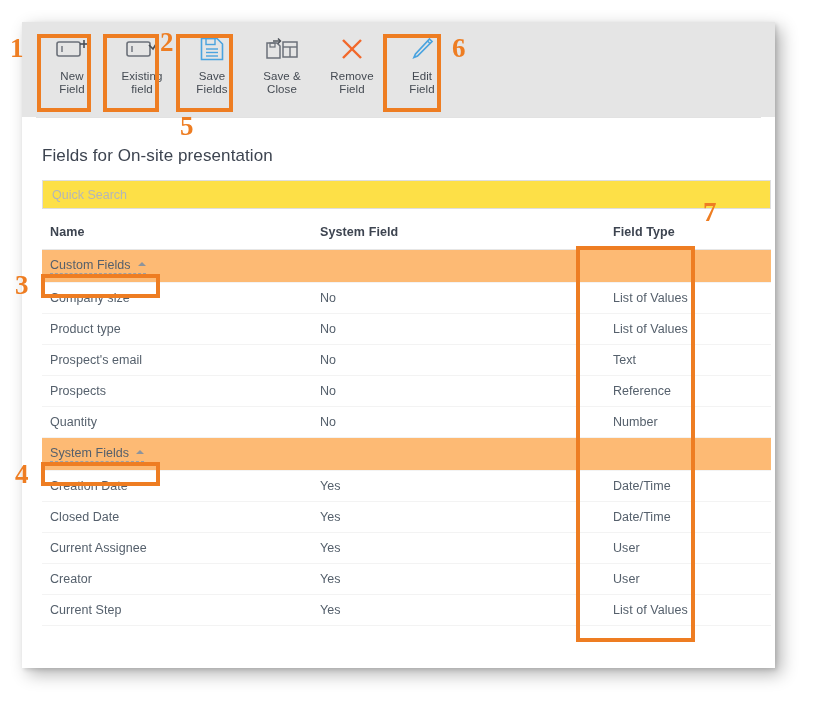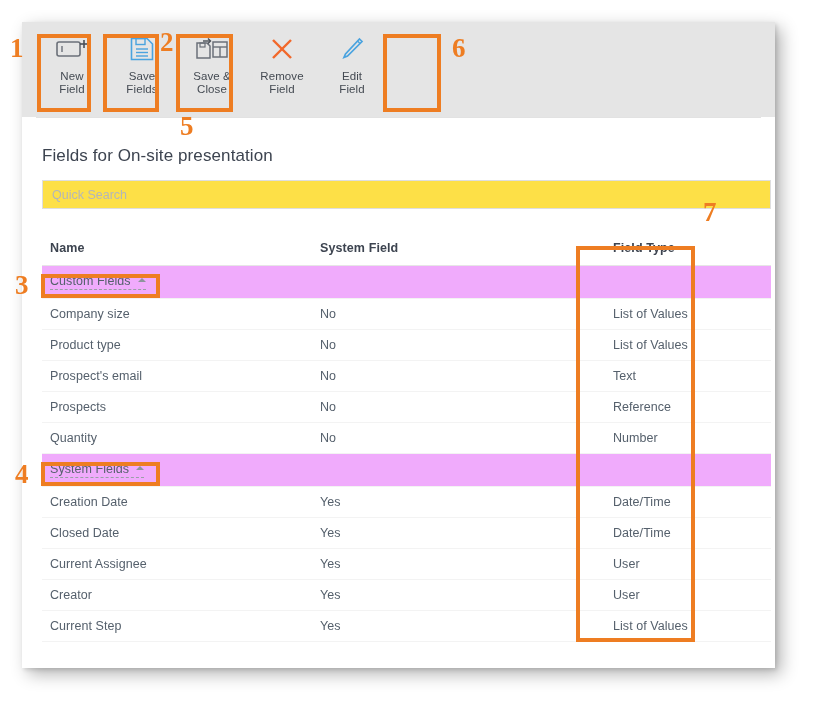--- a/index.html
+++ b/index.html
@@ -111,21 +111,21 @@
     padding: 0 9px;
     font-size: 12.5px;
     color: #3d4450;
     font-family: "Liberation Sans", sans-serif;
     outline: none;
   }
   #quick-search::placeholder { color: #b3b6ba; }
 
   
   #fields-table {
-    margin-top: 32px;
+    margin-top: 16px;
     width: 100%;
     border-collapse: collapse;
     table-layout: fixed;
   }
   #fields-table th {
     text-align: left;
     font-size: 12.5px;
     color: #3d4450;
     font-weight: bold;
     padding: 0 0 10px 8px;
@@ -137,21 +137,21 @@
     color: #55606c;
     padding: 8px 0 8px 8px;
     letter-spacing: 0.05px;
     border-bottom: 1px solid #f3f3f3;
   }
   .col-name   { width: 262px; }
   .col-system { width: 285px; }
   .col-type   { width: auto; }
 
   tr.group-row td {
-    background: #f0abfc;
+    background: #fdba74;
     border-bottom: 1px solid #e2e3e4;
     border-top: 1px solid #e2e3e4;
     padding-top: 6px;
     padding-bottom: 6px;
     color: #55606c;
   }
   .group-toggle {
     display: inline-flex;
     align-items: center;
     gap: 7px;
@@ -202,20 +202,31 @@
           <rect x="2" y="4" width="23" height="14" rx="2" fill="none" stroke="#6b7079" stroke-width="1.6"></rect>
           <line x1="7" y1="8" x2="7" y2="14" stroke="#6b7079" stroke-width="1.4"></line>
           <line x1="29" y1="2" x2="29" y2="10" stroke="#4a4f57" stroke-width="1.6"></line>
           <line x1="25" y1="6" x2="33" y2="6" stroke="#4a4f57" stroke-width="1.6"></line>
         </svg>
       </span>
       <span class="tool-label">New
 Field</span>
     </div>
 
+    <div class="tool-btn">
+      <span class="tool-icon">
+        <svg width="34" height="22" viewBox="0 0 34 22">
+          <rect x="2" y="4" width="23" height="14" rx="2" fill="none" stroke="#6b7079" stroke-width="1.6"></rect>
+          <line x1="7" y1="8" x2="7" y2="14" stroke="#6b7079" stroke-width="1.4"></line>
+          <polyline points="24,7 28,11 33,3" fill="none" stroke="#4a4f57" stroke-width="1.7"></polyline>
+        </svg>
+      </span>
+      <span class="tool-label">Existing
+field</span>
+    </div>
 
     <div class="tool-btn">
       <span class="tool-icon">
         <svg width="26" height="26" viewBox="0 0 26 26">
           <path d="M2.5 2.5 H18 L23.5 8 V23.5 H2.5 Z" fill="none" stroke="#4aa3df" stroke-width="1.6"></path>
           <rect x="7" y="2.5" width="9" height="6" fill="none" stroke="#4aa3df" stroke-width="1.4"></rect>
           <line x1="7" y1="13" x2="19" y2="13" stroke="#4aa3df" stroke-width="1.4"></line>
           <line x1="7" y1="16.5" x2="19" y2="16.5" stroke="#4aa3df" stroke-width="1.4"></line>
           <line x1="7" y1="20" x2="19" y2="20" stroke="#4aa3df" stroke-width="1.4"></line>
         </svg>

